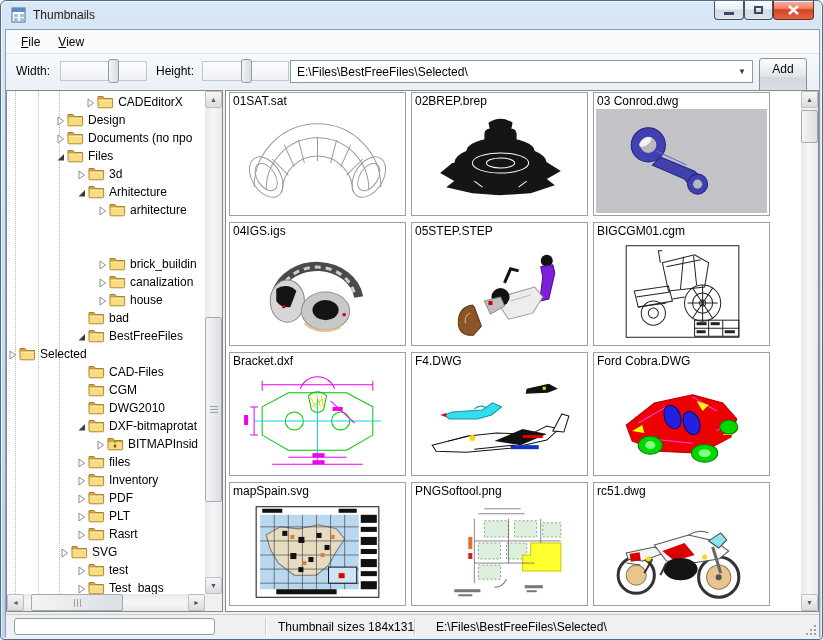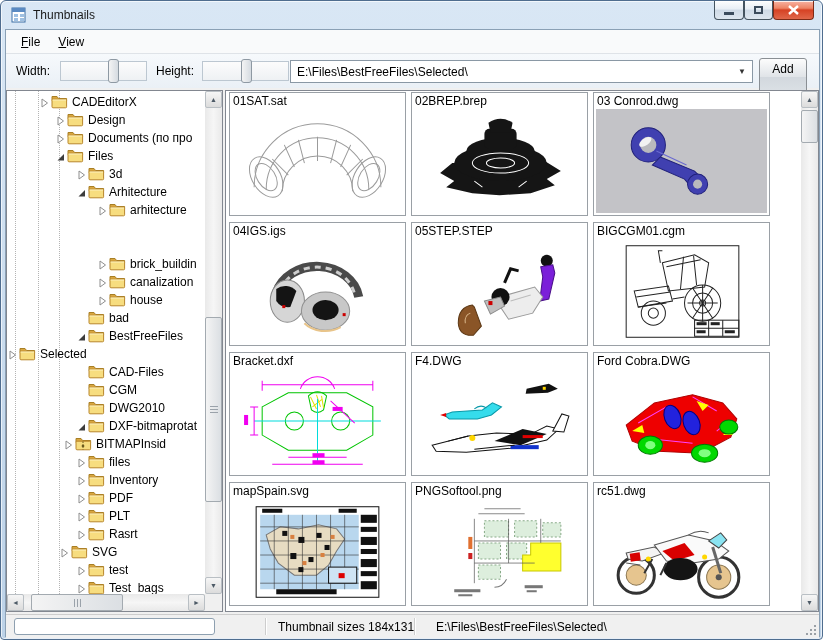--- a/index.html
+++ b/index.html
@@ -154,21 +154,21 @@
       <div class="btn-add">Add</div>
     </div>
 
     <div class="main">
 
       <div class="tree-panel">
         <div class="tguide" style="left:8px"></div>
         <div class="tguide" style="left:31px"></div>
         <div class="tguide" style="left:52px"></div>
         <div class="tree-rows" id="tree-rows">
-            <div class="trow" style="padding-left: 32px;">
+            <div class="trow" style="padding-left: 56px; justify-content: center;">
               <span class="texp"><svg width="12" height="10" viewBox="0 0 12 10">
                   <path d="M3 1 L8.5 5 L3 9 Z" fill="#fff" stroke="#8e8e8e"></path>
                 </svg></span>
               <span class="tfold"><svg width="17" height="14" viewBox="0 0 17 14">
                   <path d="M1 1.5 h5 l1.6 2 h8 v2 H1 z" fill="#d9a741" stroke="#a87f25"></path>
                   <rect x="1" y="4.2" width="14.6" height="8.6" rx="1" fill="#f7dd7f" stroke="#b8862c"></rect>
                   <path d="M1.6 5 h13.4" stroke="#fdf2c0"></path>
                 </svg></span>
               <span class="tlabel">CADEditorX</span>
             </div>
@@ -333,21 +333,21 @@
               <span class="texp"><svg width="12" height="10" viewBox="0 0 12 10">
                   <path d="M9 2 L9 8.5 L2.5 8.5 Z" fill="#3c3c3c"></path>
                 </svg></span>
               <span class="tfold"><svg width="17" height="14" viewBox="0 0 17 14">
                   <path d="M1 1.5 h5 l1.6 2 h8 v2 H1 z" fill="#d9a741" stroke="#a87f25"></path>
                   <rect x="1" y="4.2" width="14.6" height="8.6" rx="1" fill="#f7dd7f" stroke="#b8862c"></rect>
                   <path d="M1.6 5 h13.4" stroke="#fdf2c0"></path>
                 </svg></span>
               <span class="tlabel">DXF-bitmaprotat</span>
             </div>
-            <div class="trow" style="padding-left: 56px;">
+            <div class="trow" style="padding-left: 88px;">
               <span class="texp"><svg width="12" height="10" viewBox="0 0 12 10">
                   <path d="M3 1 L8.5 5 L3 9 Z" fill="#fff" stroke="#8e8e8e"></path>
                 </svg></span>
               <span class="tfold"><svg width="17" height="14" viewBox="0 0 17 14">
                   <path d="M1 1.5 h5 l1.6 2 h8 v2 H1 z" fill="#d9a741" stroke="#a87f25"></path>
                   <rect x="1" y="4.2" width="14.6" height="8.6" rx="1" fill="#f7dd7f" stroke="#b8862c"></rect>
                   <path d="M8 4.5 v8" stroke="#6b5a1e" stroke-dasharray="1.5 1"></path>
                   <rect x="6.8" y="8" width="2.4" height="2" fill="#6b5a1e"></rect>
                 </svg></span>
               <span class="tlabel">BITMAPInsid</span>

